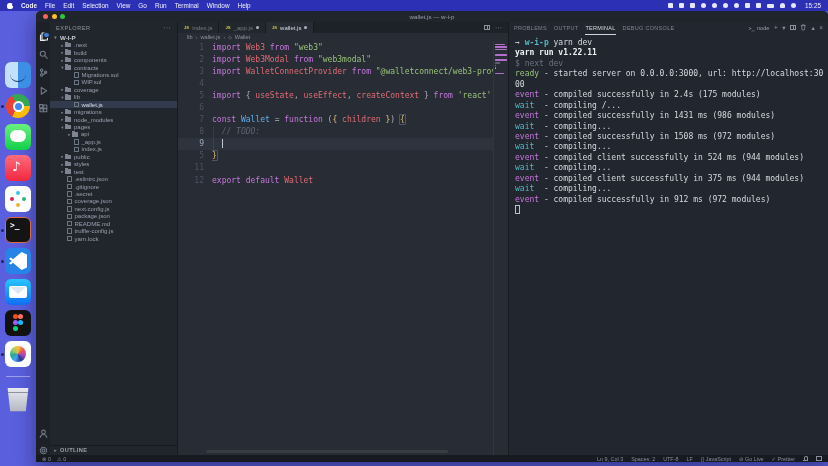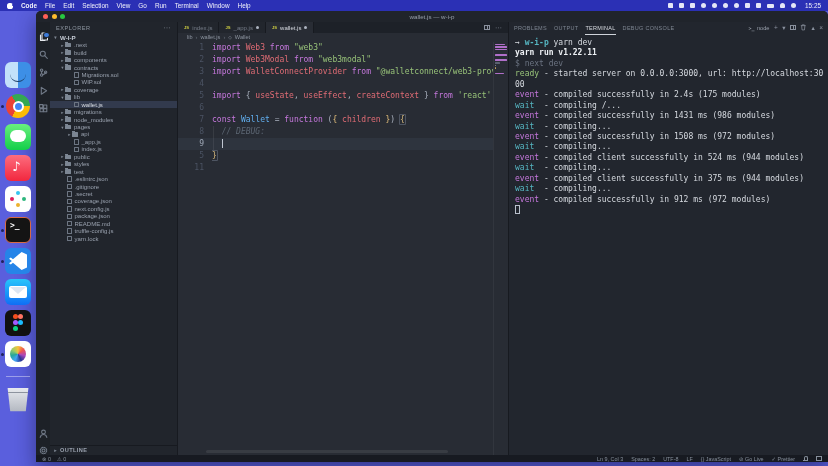--- a/index.html
+++ b/index.html
@@ -422,24 +422,25 @@
       </div>
     <div class="codearea" id="code">
       <div class="iguide"></div>
     <div class="cl"><span class="ln">1</span><span class="ct"><span class="tk-kw">import </span><span class="tk-name">Web3</span><span class="tk-kw"> from </span><span class="tk-str">"web3"</span></span></div>
         <div class="cl"><span class="ln">2</span><span class="ct"><span class="tk-kw">import </span><span class="tk-name">Web3Modal</span><span class="tk-kw"> from </span><span class="tk-str">"web3modal"</span></span></div>
         <div class="cl"><span class="ln">3</span><span class="ct"><span class="tk-kw">import </span><span class="tk-name">WalletConnectProvider</span><span class="tk-kw"> from </span><span class="tk-str">"@walletconnect/web3-provider"</span></span></div>
         <div class="cl"><span class="ln">4</span><span class="ct"></span></div>
         <div class="cl"><span class="ln">5</span><span class="ct"><span class="tk-kw">import </span><span class="tk-punct">{ </span><span class="tk-name">useState</span><span class="tk-punct">, </span><span class="tk-name">useEffect</span><span class="tk-punct">, </span><span class="tk-name">createContext</span><span class="tk-punct"> }</span><span class="tk-kw"> from </span><span class="tk-str">'react'</span></span></div>
         <div class="cl"><span class="ln">6</span><span class="ct"></span></div>
         <div class="cl"><span class="ln">7</span><span class="ct"><span class="tk-kw">const </span><span class="tk-fn">Wallet</span><span class="tk-punct"> = </span><span class="tk-kw">function</span><span class="tk-punct"> (</span><span class="tk-brace">{</span><span class="tk-name"> children </span><span class="tk-brace">}</span><span class="tk-punct">)</span><span class="tk-plain"> </span><span class="tk-match">{</span></span></div>
-        <div class="cl"><span class="ln">8</span><span class="ct"><span class="tk-cmt">  // DEBUG:</span></span></div>
+        <div class="cl"><span class="ln">8</span><span class="ct"><span class="tk-cmt">  // TODO:</span></span></div>
         <div class="cl active"><span class="ln">9</span><span class="ct"><span class="tk-plain">  </span><span class="cursor"></span></span></div>
         <div class="cl"><span class="ln">5</span><span class="ct"><span class="tk-match">}</span></span></div>
         <div class="cl"><span class="ln">11</span><span class="ct"></span></div>
+        <div class="cl"><span class="ln">12</span><span class="ct"><span class="tk-kw">export default </span><span class="tk-name">Wallet</span></span></div>
       </div>
     <div class="minimap" id="minimap">
         <div class="mm-line" style="width: 10.35px; background: rgb(176, 111, 201);"></div>
         <div class="mm-line" style="width: 12px; background: rgb(176, 111, 201);"></div>
         <div class="mm-line" style="width: 12px; background: rgb(176, 111, 201);"></div>
         <div class="mm-line" style="width: 0px; background: transparent;"></div>
         <div class="mm-line" style="width: 12px; background: rgb(176, 111, 201);"></div>
         <div class="mm-line" style="width: 0px; background: transparent;"></div>
         <div class="mm-line" style="width: 12px; background: rgb(176, 111, 201);"></div>
         <div class="mm-line" style="width: 4.5px; background: rgb(90, 97, 112);"></div>

